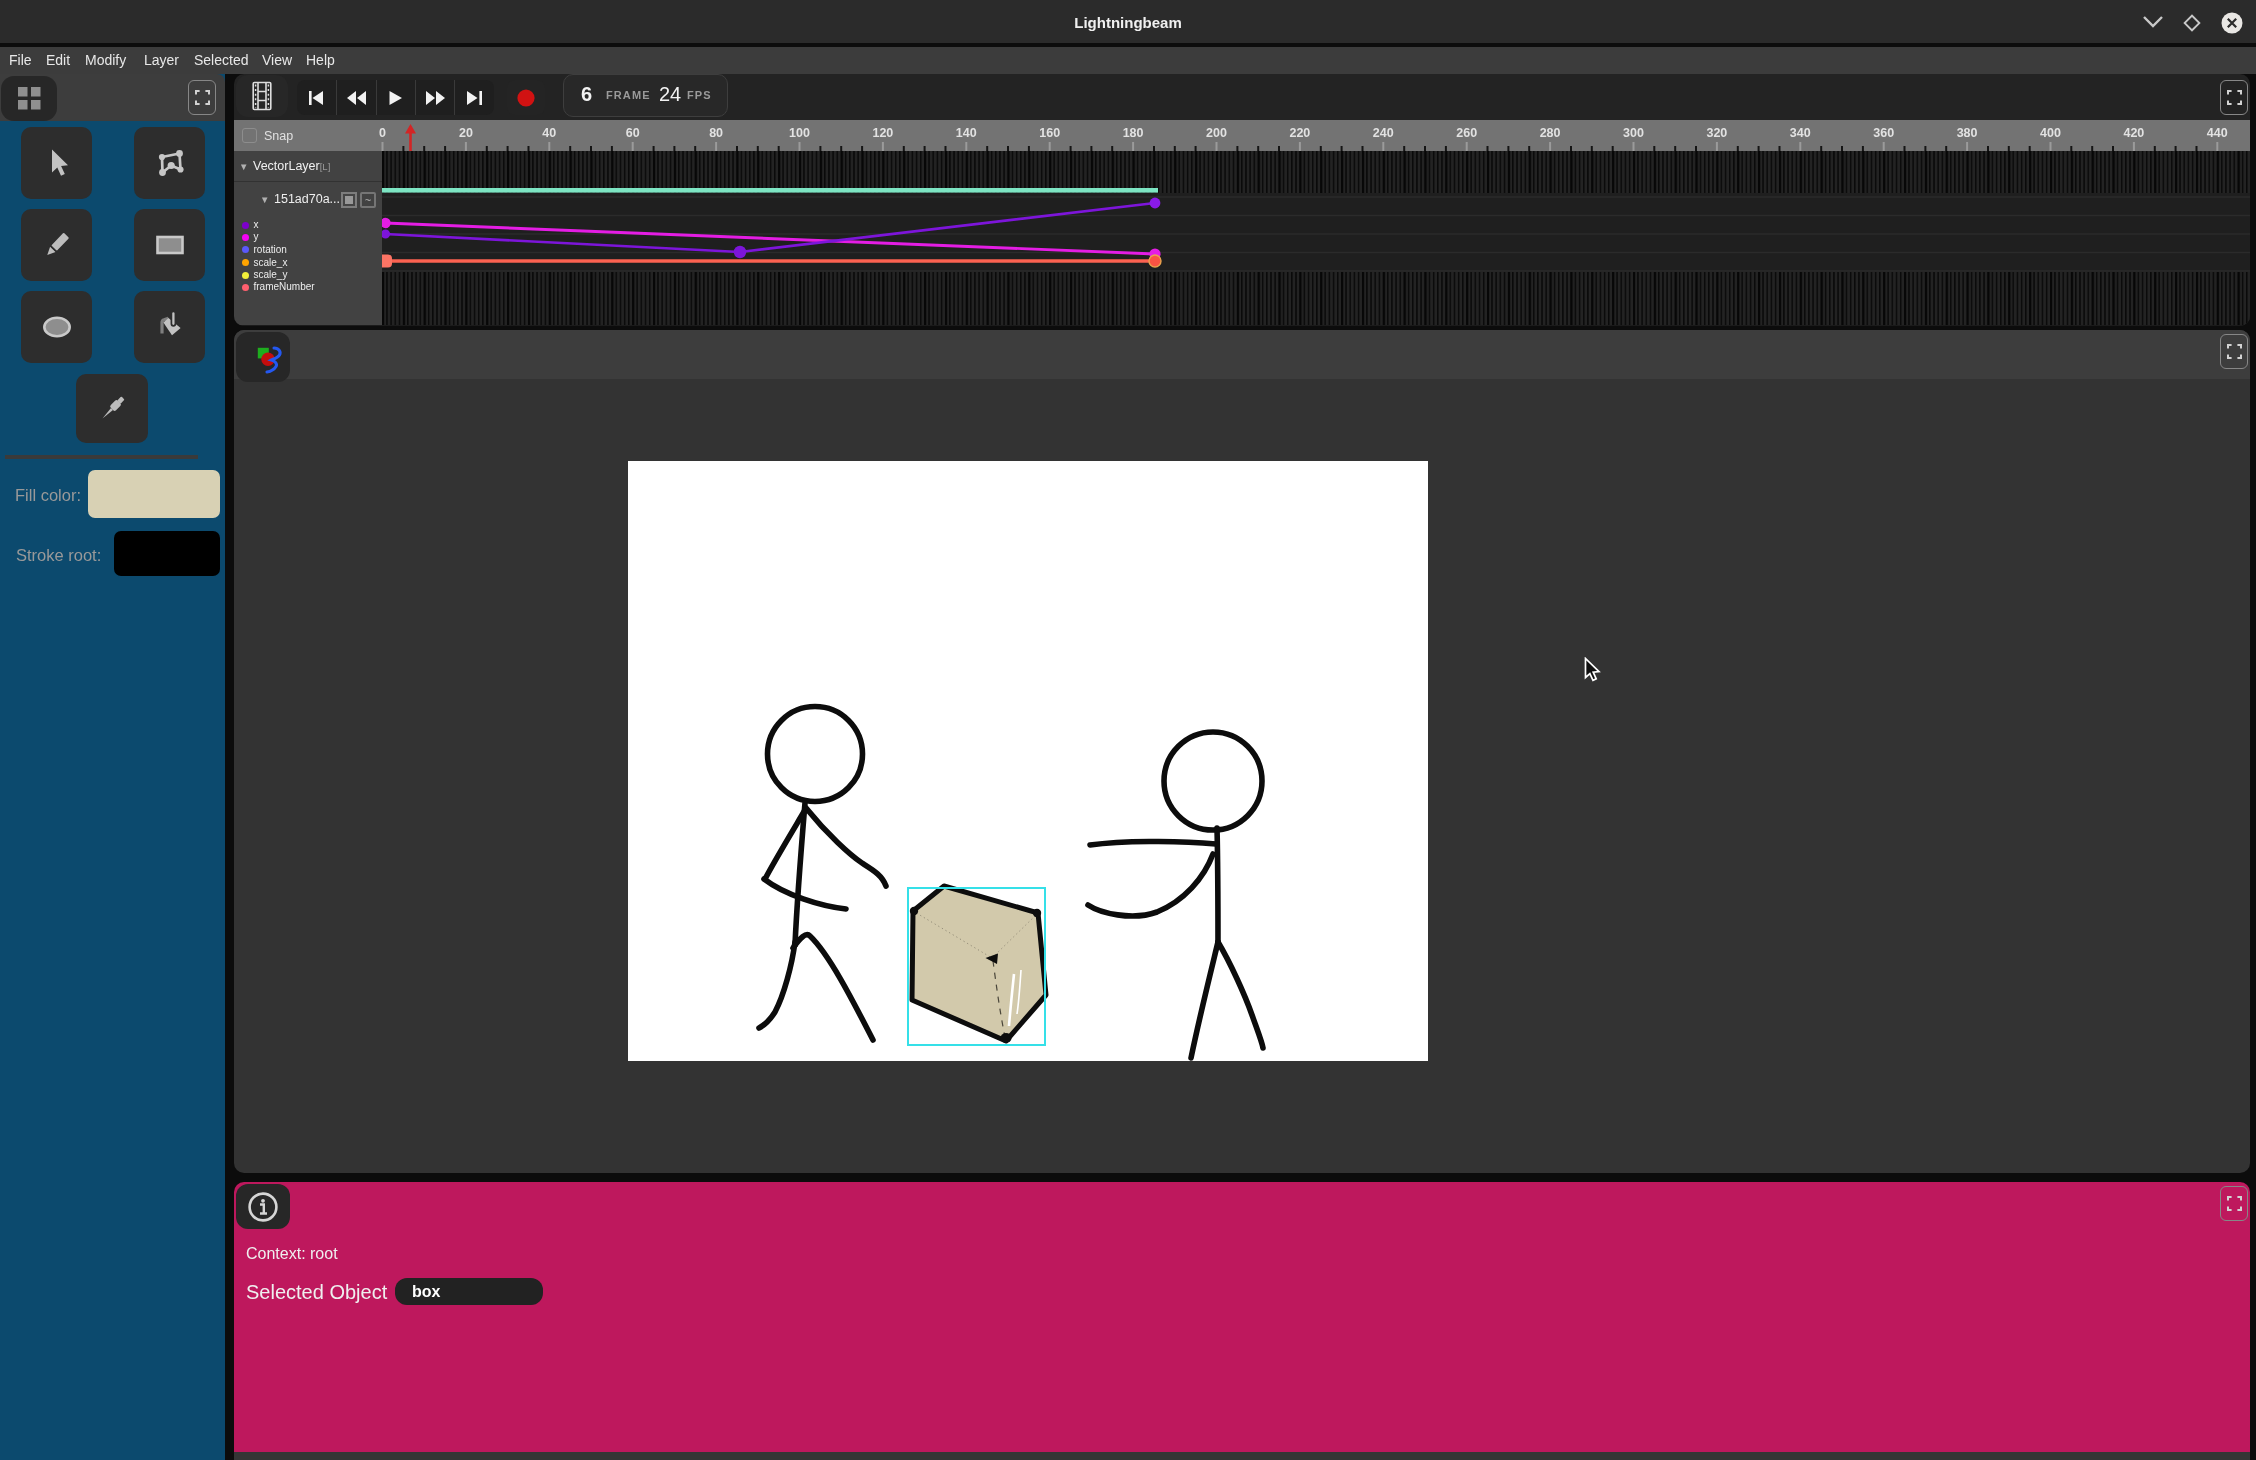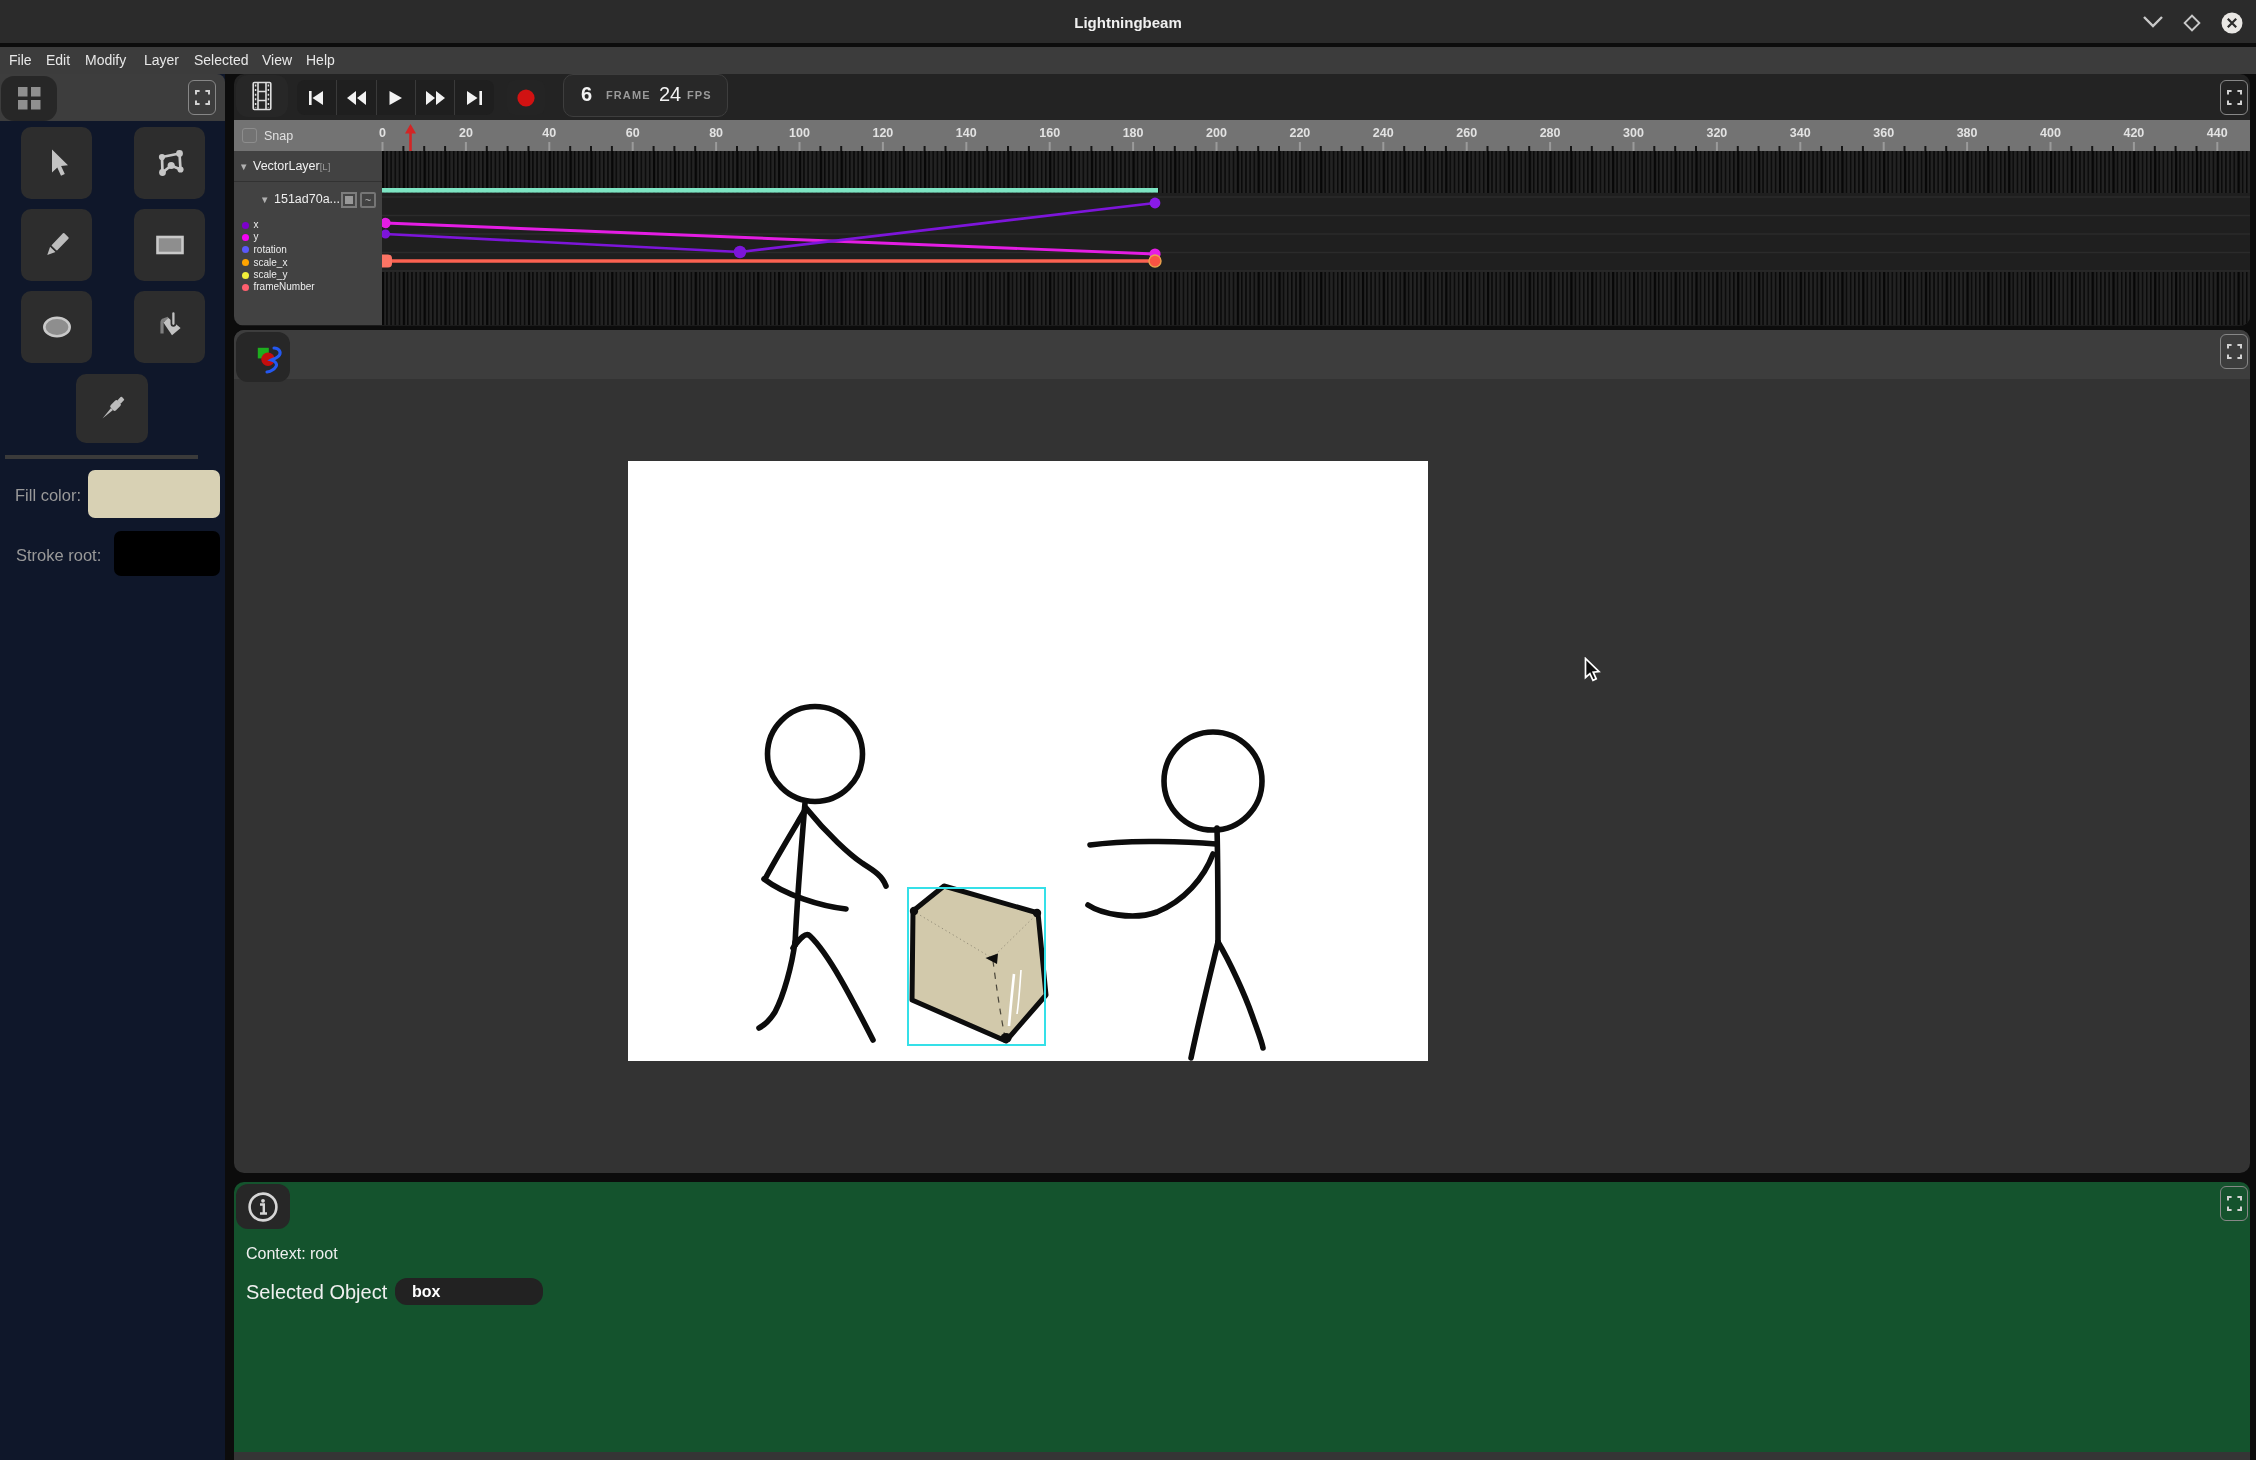--- a/index.html
+++ b/index.html
@@ -1,20 +1,20 @@
 <!DOCTYPE html>
 <html><head><meta charset="utf-8"><style>
 * { margin:0; padding:0; box-sizing:border-box; }
 html,body { width:2256px; height:1460px; background:#0c0c0c; font-family:"Liberation Sans",sans-serif; overflow:hidden; }
 .abs { position:absolute; }
 #titlebar { position:absolute; left:0; top:0; width:2256px; height:45px; background:#2b2b2b; border-bottom:2px solid #0c0c0c; }
 #title { position:absolute; left:0; right:0; top:14px; text-align:center; color:#f0f0f0; font-size:15px; font-weight:bold; }
 #menubar { position:absolute; left:0; top:47px; width:2256px; height:27px; background:#3c3c3c; color:#e8e8e8; font-size:14px; }
 #menubar span { position:absolute; top:5px; }
-#leftpanel { position:absolute; left:0; top:74px; width:225px; height:1386px; background:#0f172a;text-decoration:underline; }
+#leftpanel { position:absolute; left:0; top:74px; width:225px; height:1386px; background:#0c4a6e;text-decoration:underline; }
 #lp-head { position:absolute; left:0; top:0; width:225px; height:47px; background:#3d3d3d; border-radius:0 8px 0 0; }
 .sqbtn { position:absolute; background:#272727; border-radius:12px; display:flex; align-items:center; justify-content:center; }
 .fsb { position:absolute; width:28px; height:35px; border:1px solid #878787; border-radius:6px; display:flex; align-items:center; justify-content:center; }
 .tool { position:absolute; width:71px; height:72px; background:#2d2d2d; border-radius:10px; display:flex; align-items:center; justify-content:center; }
 #divider { position:absolute; left:5px; top:381px; width:193px; height:4px; background:#3a3a3a; }
 .clabel { position:absolute; color:#999999; font-size:16.5px; }
 #fillsw { position:absolute; left:88px; top:396px; width:132px; height:48px; background:#d8d1b4; border-radius:7px; }
 #strokesw { position:absolute; left:114px; top:457px; width:106px; height:45px; background:#000; border-radius:7px; }
 #timeline { position:absolute; left:234px; top:74px; width:2016px; height:252px; background:#232323; border-radius:10px; overflow:hidden; }
 #tl-ruler { position:absolute; left:0; top:46px; width:2016px; height:31px; background:#737373; }
@@ -25,21 +25,21 @@
 #playgroup { position:absolute; left:63px; top:6px; width:196.5px; height:35px; background:#1f1f1f; border-radius:8px; }
 .pbseg { position:absolute; top:0; width:39.3px; height:35px; display:flex; align-items:center; justify-content:center; border-left:1px solid #3a3a3a; }
 .pbseg:first-child { border-left:none; }
 #recbtn { position:absolute; left:273px; top:6px; width:38px; height:35px; background:#242424; border-radius:8px; display:flex; align-items:center; justify-content:center; }
 #framebox { position:absolute; left:329px; top:0; width:165px; height:43px; background:#282828; border:1px solid #3e3e3e; border-radius:10px; color:#f2f2f2; }
 .prop { position:absolute; left:8px; color:#ececec; font-size:10px; height:12px; line-height:12px; }
 .pdot { display:inline-block; width:7px; height:7px; border-radius:50%; margin-right:4.5px; vertical-align:-0.5px; }
 #canvaspanel { position:absolute; left:234px; top:330px; width:2016px; height:843px; background:#333333; border-radius:10px; overflow:hidden; }
 #cp-head { position:absolute; left:0; top:0; width:2016px; height:49px; background:#3d3d3d; }
 #stage { position:absolute; left:394px; top:131px; width:800px; height:600px; background:#ffffff; }
-#bottompanel { position:absolute; left:234px; top:1182px; width:2016px; height:278px; background:#14532d; border-radius:10px 10px 0 0; color:#efefef; }
+#bottompanel { position:absolute; left:234px; top:1182px; width:2016px; height:278px; background:#be185d; border-radius:10px 10px 0 0; color:#efefef; }
 #boxfield { position:absolute; left:161px; top:96px; width:148px; height:27px; background:#222; border-radius:12px; color:#fff; font-size:16px; font-weight:bold; line-height:27px; padding-left:17px; }
 #cursor { position:absolute; left:1584px; top:657px; }
 .snapbox { position:absolute; left:8px; top:8px; width:15px; height:15px; border:1.6px solid #8d8d8d; border-radius:3px; background:transparent; }
 </style></head><body>
 
 <div id="titlebar">
   <div id="title">Lightningbeam</div>
   <svg class="abs" style="left:2142px;top:15px" width="22" height="14">
       <path d="M2,2 L11,11 L20,2" fill="none" stroke="#c9c9c9" stroke-width="2.4"></path>
     </svg>

